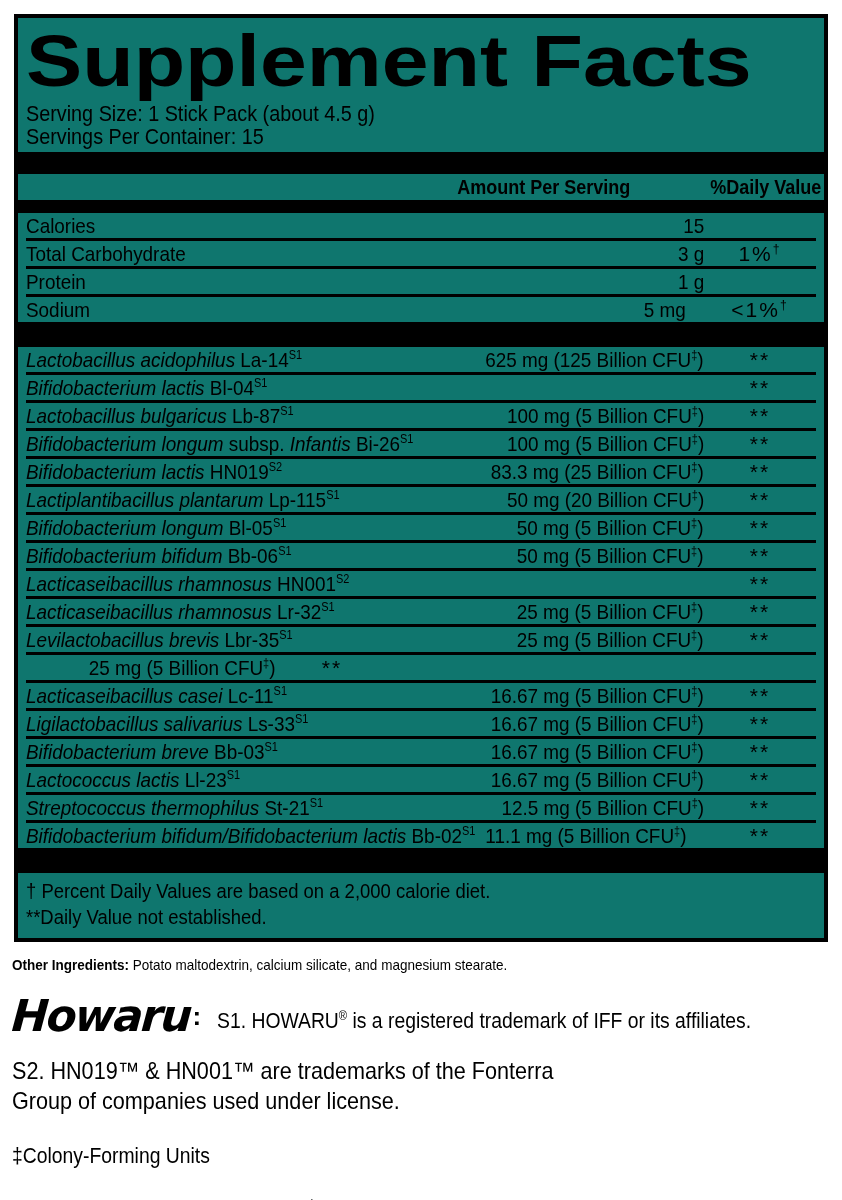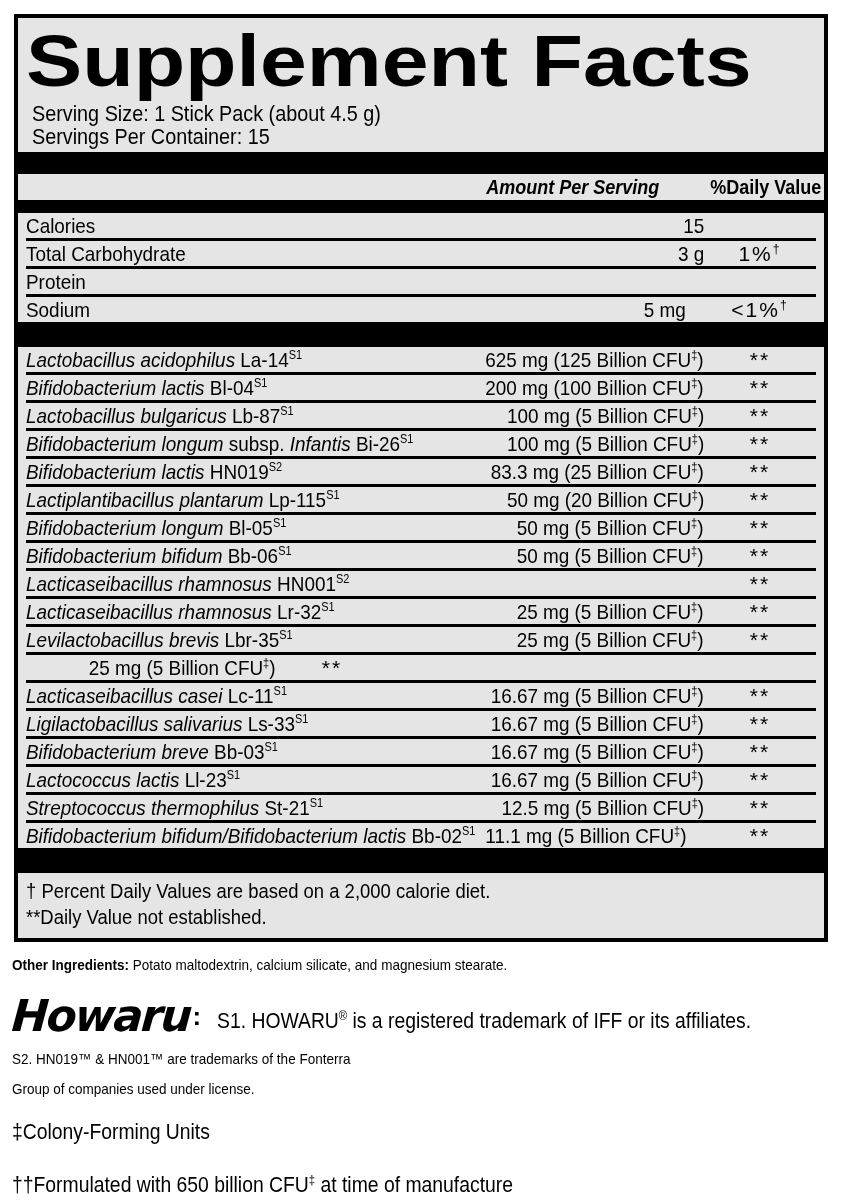--- a/index.html
+++ b/index.html
@@ -7,43 +7,43 @@
     width:842px;height:1200px;background:#ffffff;color:#000;
     font-family:"Liberation Sans", sans-serif;
     -webkit-font-smoothing:antialiased;
     overflow:hidden;
   }
   .panel{
     margin:14px 14px 0 14px;
     width:814px;
     box-sizing:border-box;
     border:4px solid #000;
-    background:#e5e5e5;
+    background:#0f766e;
     padding:0 8px;
   }
   .title{
     display:inline-block;
     font-size:72px;
     font-weight:bold;
     line-height:74px;
     letter-spacing:0px;
     margin:6px 0 4px 0;
     white-space:nowrap;
     transform:scaleX(1.17);
     transform-origin:0 50%;
   }
-  .serv{font-size:22px;line-height:23px;margin-left:6px;}
+  .serv{font-size:22px;line-height:23px;}
   .bar{background:#000;margin:0 -8px;}
   .bar1{height:22px;margin-top:4px;}
   .bar2{height:13px;}
   .bar3{height:25px;}
   .bar4{height:25px;}
   .hdr{display:flex;align-items:center;height:26px;font-weight:bold;font-size:20px;}
   .hdr .name{flex:1;}
-  .hdr .amt{width:250px;text-align:center;font-style:italic;}
+  .hdr .amt{width:250px;text-align:left;}
   .hdr .dv{width:112px;text-align:center;padding-left:16px;}
   .trow{display:flex;align-items:flex-start;border-bottom:3px solid #000;padding:1px 0;}
   .rows .trow:last-child{border-bottom:none;gap:18px;}
   .cell{font-size:21px;line-height:23px;}
   .cell.name{flex:1;min-width:0;}
   .cell.amt{width:250px;text-align:right;}
   .cell.dv{width:112px;text-align:center;letter-spacing:2px;}
   .sqz{display:inline-block;transform:scaleX(0.9);transform-origin:0 50%;white-space:nowrap;}
   .sqz.r{transform-origin:100% 50%;}
   .it{font-style:italic;}
@@ -54,22 +54,22 @@
   .other b{font-weight:bold;}
   .logo-row{display:flex;align-items:center;margin-top:14px;}
   .logo{
     font-family:"DejaVu Sans", sans-serif;
     font-size:44px;font-weight:bold;font-style:italic;
     letter-spacing:-2px;line-height:48px;
     transform:skewX(-4deg);
   }
   .logo-mark{font-size:26px;font-weight:bold;margin-left:2px;}
   .s1-note{font-size:21.5px;margin-left:16px;padding-top:10px;}
-  .s2-note{font-size:15px;line-height:30px;margin-top:4px;}
-  .cfu-note{font-size:21.5px;margin-top:16px;}
+  .s2-note{font-size:24px;line-height:30px;margin-top:16px;}
+  .cfu-note{font-size:21.5px;margin-top:28px;}
   .form-note{font-size:21.5px;margin-top:28px;}
 </style>
 </head>
 <body>
 
 <div class="panel">
   <div>
     <span class="title">Supplement Facts</span>
   </div>
   <div class="serv">
@@ -99,40 +99,40 @@
         <div class="cell amt"><span class="sqz r"><span>15</span></span></div>
         <div class="cell dv"><span></span></div>
       </div>
       <div class="trow">
         <div class="cell name"><span class="sqz"><span>Total Carbohydrate</span></span></div>
         <div class="cell amt"><span class="sqz r"><span>3 g</span></span></div>
         <div class="cell dv"><span><span>1%</span><sup>†</sup></span></div>
       </div>
       <div class="trow">
         <div class="cell name"><span class="sqz"><span>Protein</span></span></div>
+        <div class="cell amt"><span class="sqz r"><span>1 g</span></span></div>
         <div class="cell dv"><span></span></div>
       </div>
       <div class="trow">
         <div class="cell name"><span class="sqz"><span>Sodium</span></span></div>
         <div class="cell amt"><span class="sqz r"><span>5 mg</span></span></div>
         <div class="cell dv"><span><span>&lt;1%</span><sup>†</sup></span></div>
       </div>
     </div>
 
   <div class="bar bar3"></div>
 
   <div class="rows">
       <div class="trow">
         <div class="cell name"><span class="sqz"><span class="it">Lactobacillus acidophilus</span><span> La-14</span><sup>S1</sup></span></div>
         <div class="cell amt"><span class="sqz r"><span>625 mg (125 Billion CFU</span><sup>‡</sup><span>)</span></span></div>
         <div class="cell dv"><span><span>**</span></span></div>
       </div>
       <div class="trow">
         <div class="cell name"><span class="sqz"><span class="it">Bifidobacterium lactis</span><span> Bl-04</span><sup>S1</sup></span></div>
-        <div class="cell amt"><span class="sqz r"><span>200 mg (100 Billion CFU</span><sup>‡</sup><span>)</span></span></div>
         <div class="cell dv"><span><span>**</span></span></div>
       </div>
       <div class="trow">
         <div class="cell name"><span class="sqz"><span class="it">Lactobacillus bulgaricus</span><span> Lb-87</span><sup>S1</sup></span></div>
         <div class="cell amt"><span class="sqz r"><span>100 mg (5 Billion CFU</span><sup>‡</sup><span>)</span></span></div>
         <div class="cell dv"><span><span>**</span></span></div>
       </div>
       <div class="trow">
         <div class="cell name"><span class="sqz"><span class="it">Bifidobacterium longum</span><span> subsp. </span><span class="it">Infantis</span><span> Bi-26</span><sup>S1</sup></span></div>
         <div class="cell amt"><span class="sqz r"><span>100 mg (5 Billion CFU</span><sup>‡</sup><span>)</span></span></div>

